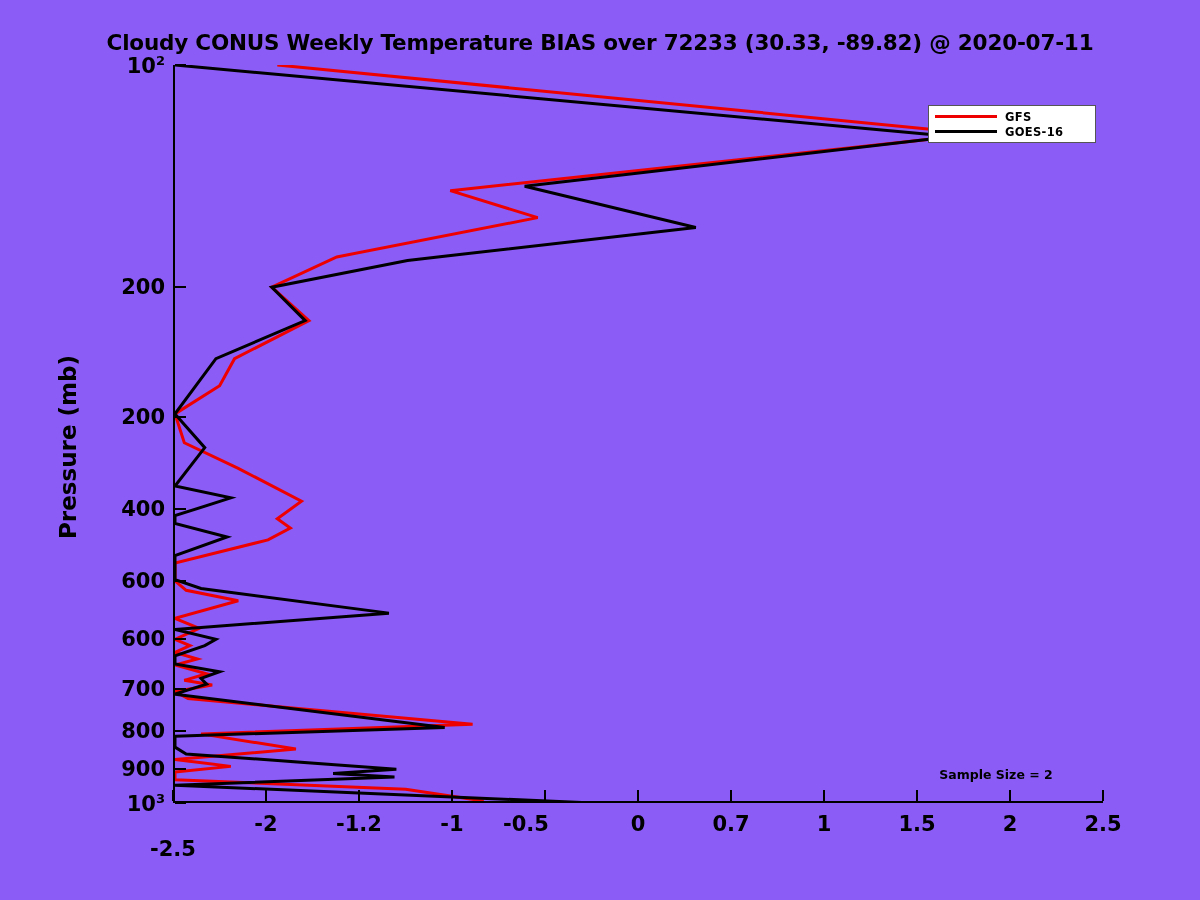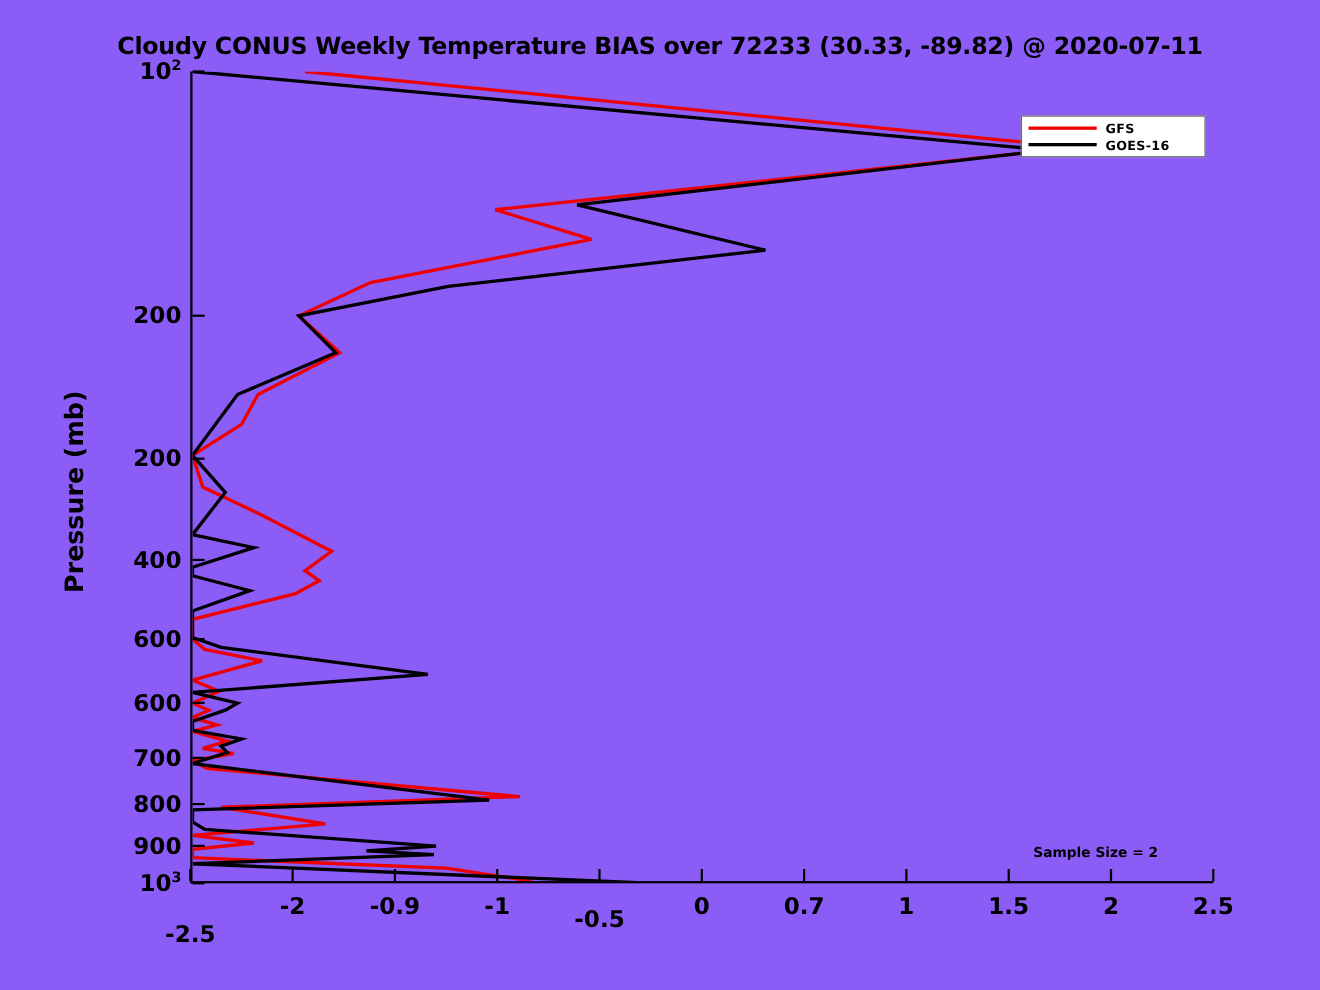--- a/index.html
+++ b/index.html
@@ -171,23 +171,23 @@
       <div class="ytick-label" style="left: 25px; top: 580.84px; width: 140px;">600</div>
       <div class="ytick-label" style="left: 25px; top: 639.276px; width: 140px;">600</div>
       <div class="ytick-label" style="left: 25px; top: 688.682px; width: 140px;">700</div>
       <div class="ytick-label" style="left: 25px; top: 731.48px; width: 140px;">800</div>
       <div class="ytick-label" style="left: 25px; top: 769.231px; width: 140px;">900</div>
       <div class="ytick-label" style="left: 25px; top: 803px; width: 140px;">10<sup>3</sup></div>
     </div>
   <div id="xtick-labels-layer">
       <div class="xtick-label" style="left: 173px; margin-top: 25px;">-2.5</div>
       <div class="xtick-label" style="left: 266px;">-2</div>
-      <div class="xtick-label" style="left: 359px;">-0.9</div>
+      <div class="xtick-label" style="left: 359px;">-1.2</div>
       <div class="xtick-label" style="left: 452px;">-1</div>
-      <div class="xtick-label" style="left: 545px; margin-top: 12px;">-0.5</div>
+      <div class="xtick-label" style="left: 526px;">-0.5</div>
       <div class="xtick-label" style="left: 638px;">0</div>
       <div class="xtick-label" style="left: 731px;">0.7</div>
       <div class="xtick-label" style="left: 824px;">1</div>
       <div class="xtick-label" style="left: 917px;">1.5</div>
       <div class="xtick-label" style="left: 1010px;">2</div>
       <div class="xtick-label" style="left: 1103px;">2.5</div>
     </div>
 
   <div id="plot-area">
     <svg id="lines-svg" viewBox="0 0 930 738" preserveAspectRatio="none">

